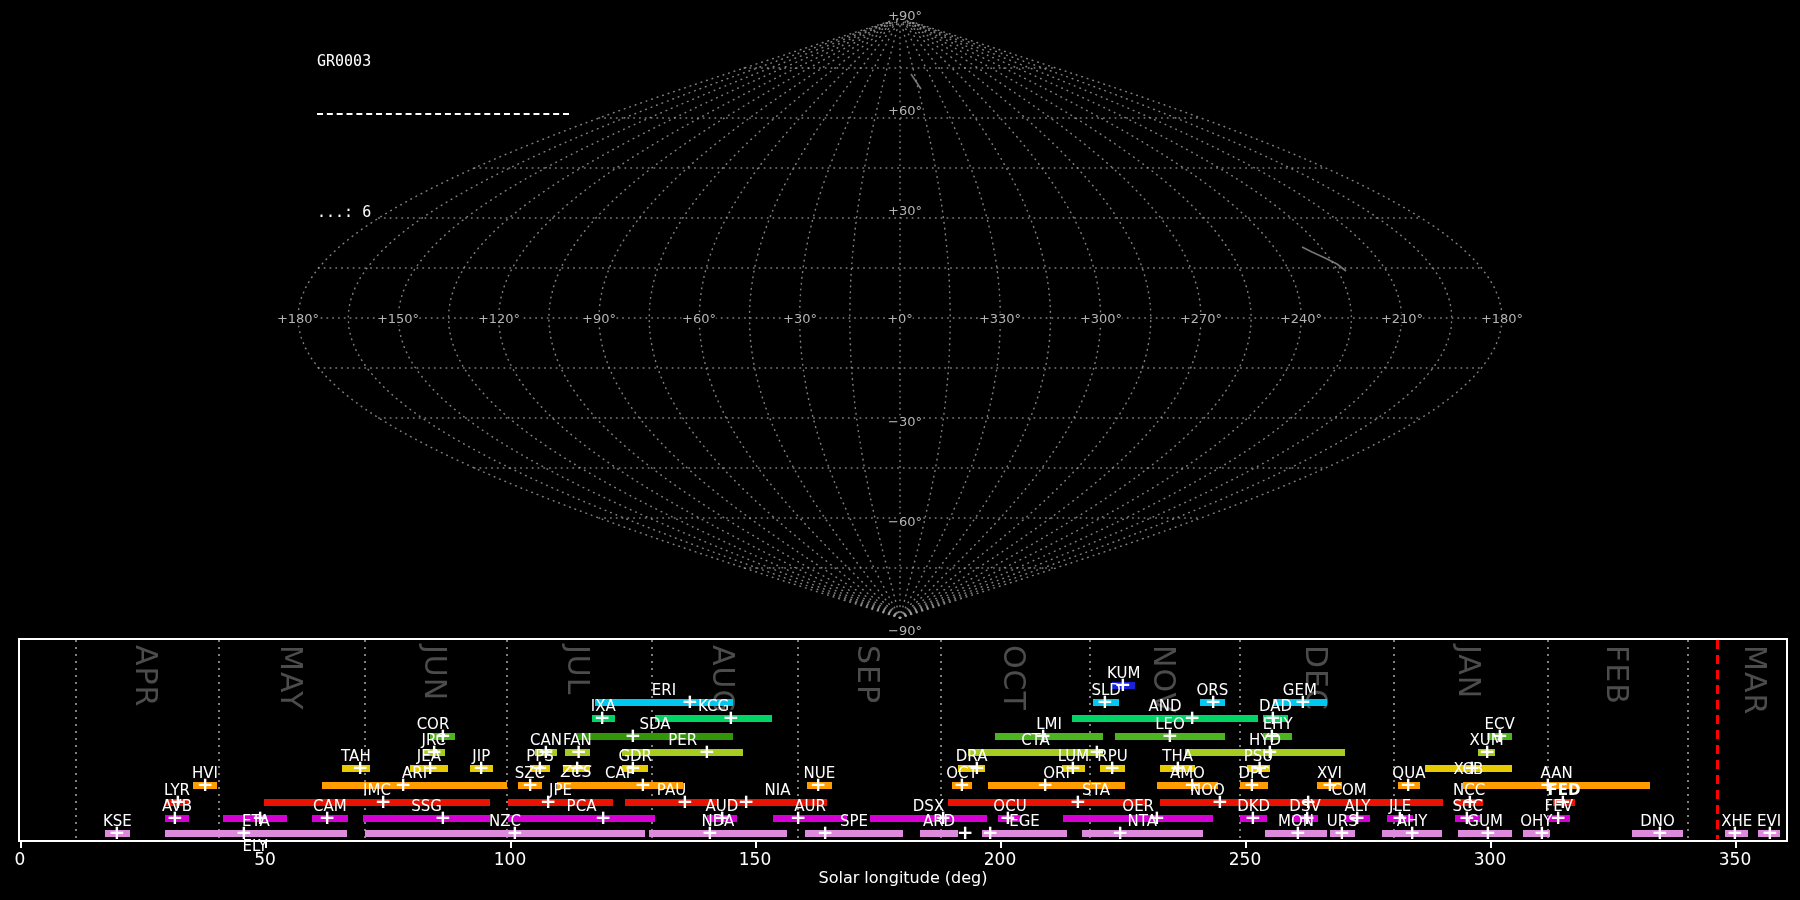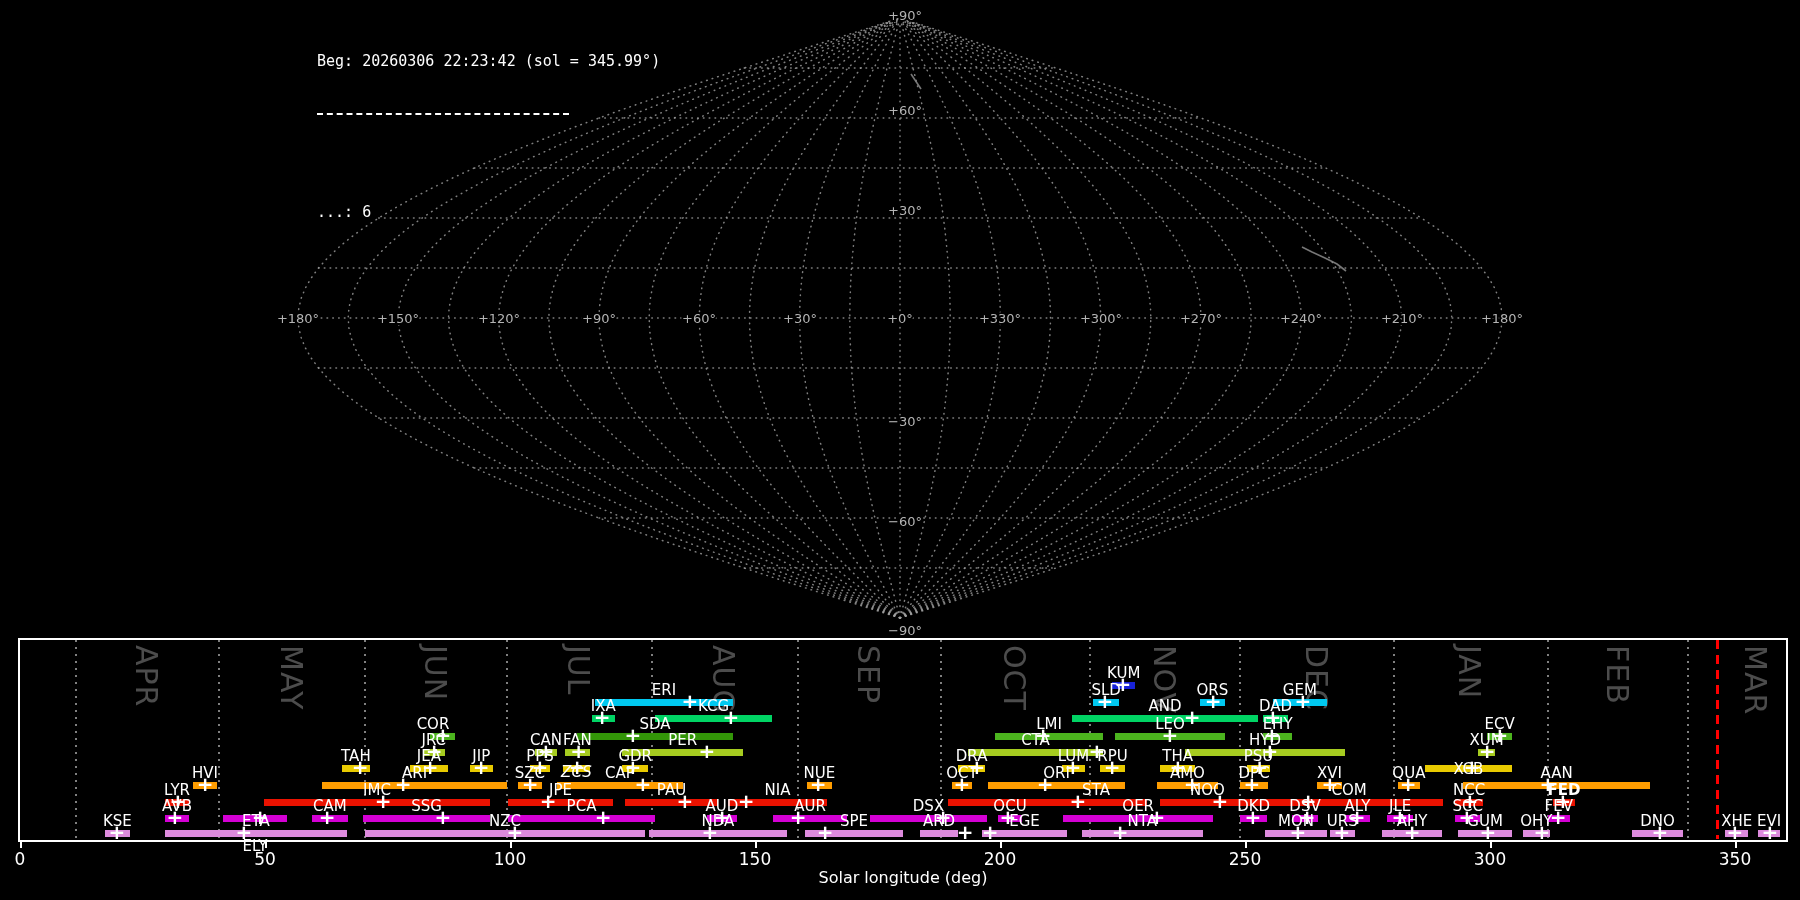--- a/index.html
+++ b/index.html
@@ -83,21 +83,21 @@
       <text x="905" y="115" fill="#b4b4b4" font-size="13" text-anchor="middle" stroke="#000" stroke-width="4" paint-order="stroke" font-family="&quot;DejaVu Sans&quot;,sans-serif">+60°</text>
       <text x="905" y="215" fill="#b4b4b4" font-size="13" text-anchor="middle" stroke="#000" stroke-width="4" paint-order="stroke" font-family="&quot;DejaVu Sans&quot;,sans-serif">+30°</text>
       <text x="905" y="426" fill="#b4b4b4" font-size="13" text-anchor="middle" stroke="#000" stroke-width="4" paint-order="stroke" font-family="&quot;DejaVu Sans&quot;,sans-serif">−30°</text>
       <text x="905" y="526" fill="#b4b4b4" font-size="13" text-anchor="middle" stroke="#000" stroke-width="4" paint-order="stroke" font-family="&quot;DejaVu Sans&quot;,sans-serif">−60°</text>
       <text x="905" y="635" fill="#b4b4b4" font-size="13" text-anchor="middle" stroke="#000" stroke-width="4" paint-order="stroke" font-family="&quot;DejaVu Sans&quot;,sans-serif">−90°</text>
       <polyline points="1302,247 1312,252 1325,258 1337,264 1346,271" fill="none" stroke="#8c8c8c" stroke-width="1.6" opacity="0.85"></polyline>
       <polyline points="911,74 921,89" fill="none" stroke="#8c8c8c" stroke-width="1.6" opacity="0.85"></polyline>
     </svg>
 
   <div id="header">
-    <div>Beg: 20260306 22:23:42 (sol = 345.99°)</div>
+    <div>GR0003</div>
     <div class="sep"></div>
     <div class="gap"></div>
     <div>...: 6</div>
   </div>
 
   <div id="panel" style="left: 18px; top: 638px; width: 1770px; height: 204px;"></div>
   <div id="overlay"></div>
   <div id="xaxis-label" style="left: 903px; top: 868px;">Solar longitude (deg)</div>
 <div class="mline" style="left: 74.9px; top: 640px; height: 199px;"></div>
     <div class="mlabel" style="left: 146.4px; top: 645px;">APR</div>

